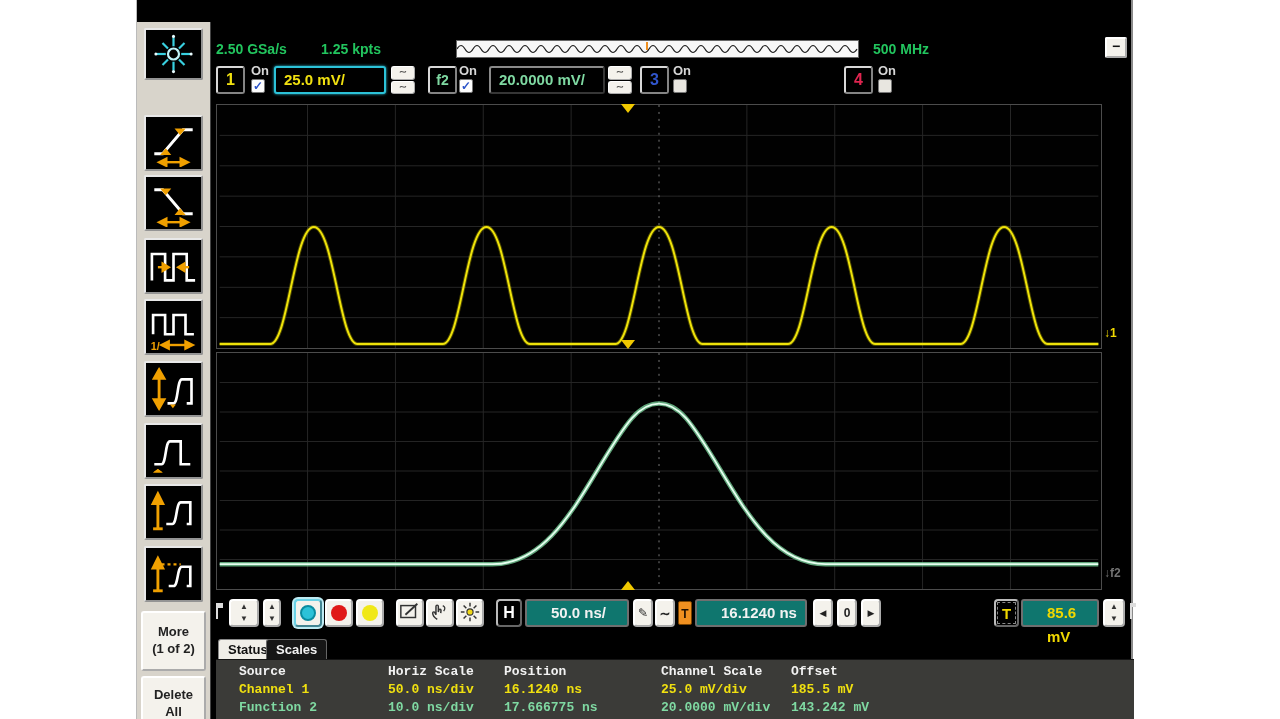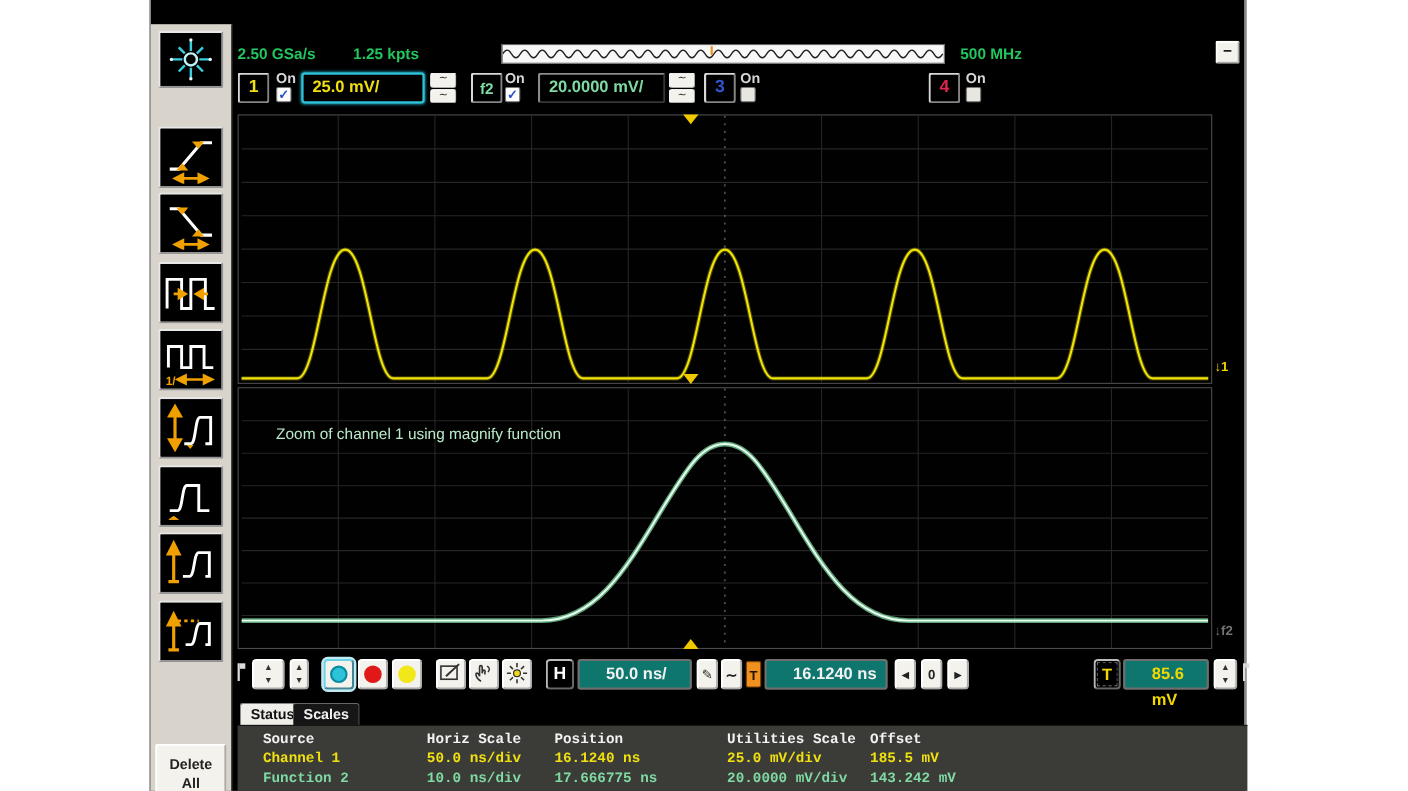--- a/index.html
+++ b/index.html
@@ -151,20 +151,24 @@
       <svg viewBox="0 0 40 40">
         <g stroke="#f0a000" stroke-width="2.4" fill="#f0a000">
           <line x1="7" y1="14" x2="7" y2="34"></line>
               <line x1="3" y1="34" x2="11" y2="34"></line>
           <path d="M7,7 l-4,8 h8 z"></path>
         </g>
         <line x1="10" y1="12" x2="26" y2="12" stroke="#f0a000" stroke-width="2" stroke-dasharray="2.5 2.5"></line>
         <path d="M16,30 h4 c4,0 3,-16 7,-16 h7 v16 h-3" stroke="#fff" stroke-width="2.2" fill="none"></path>
       </svg>
     </button>
+    <button class="sb-white" style="top:589px;height:60px;">
+      <span>More</span><br>
+      <span>(1 of 2)</span>
+    </button>
     <button class="sb-white" style="top:654px;height:56px;">
       <span>Delete</span><br>
       <span>All</span>
     </button>
   </div>
 
   <span class="acqtext" style="left:79px;top:41px;">2.50 GSa/s</span>
   <span class="acqtext" style="left:184px;top:41px;">1.25 kpts</span>
   <div class="preview">
     <svg width="401" height="16" viewBox="0 0 401 16">
@@ -236,21 +240,20 @@
           <line x1="0" y1="89.3" x2="886" y2="89.3" stroke="#262626" stroke-width="1"></line>
           <line x1="0" y1="119.0" x2="886" y2="119.0" stroke="#262626" stroke-width="1"></line>
           <line x1="0" y1="148.8" x2="886" y2="148.8" stroke="#262626" stroke-width="1"></line>
           <line x1="0" y1="178.5" x2="886" y2="178.5" stroke="#262626" stroke-width="1"></line>
           <line x1="0" y1="208.3" x2="886" y2="208.3" stroke="#262626" stroke-width="1"></line>
           <line x1="443" y1="0" x2="443" y2="238" stroke="#7a7a7a" stroke-width="1" stroke-dasharray="2 5"></line>
         </g>
     <path d="M0,213 L275,213 C323,213 351,168 381,118 C411,68 423,51 443,51 C463,51 475,68 505,118 C535,168 563,213 611,213 L886,213" stroke="#7fd9a2" stroke-width="4.5" opacity="0.75" fill="none"></path>
     <path d="M0,213 L275,213 C323,213 351,168 381,118 C411,68 423,51 443,51 C463,51 475,68 505,118 C535,168 563,213 611,213 L886,213" stroke="#e6fff0" stroke-width="1.8" fill="none"></path>
   </svg>
-  <span class="annotation" style="left:114px;top:386px;">Zoom of channel 1 using magnify function</span>
 
   <div class="tri down" style="left:484px;top:104px;"></div>
   <div class="tri down" style="left:484px;top:340px;"></div>
   <div class="tri up" style="left:484px;top:581px;"></div>
 
   <div class="gmark" style="left:967px;top:326px;color:#f0d800;"><span>↓</span><span>1</span></div>
   <div class="gmark" style="left:967px;top:566px;color:#737373;"><span>↓</span><span>f2</span></div>
 
   <svg style="position:absolute;left:77px;top:601px;" width="10" height="20">
     <line x1="3" y1="2" x2="3" y2="18" stroke="#ddd" stroke-width="2"></line>
@@ -320,21 +323,21 @@
         <rect x="4" y="2" width="4" height="4" fill="#ddd"></rect>
   </svg>
 
   <div class="tab inactive" style="left:81px;"><span>Status</span></div>
   <div class="tab active" style="left:129px;"><span>Scales</span></div>
 
   <div class="scales-panel">
     <span class="tcell row-hdr" style="left:23px;top:4px;">Source</span>
     <span class="tcell row-hdr" style="left:172px;top:4px;">Horiz Scale</span>
     <span class="tcell row-hdr" style="left:288px;top:4px;">Position</span>
-    <span class="tcell row-hdr" style="left:445px;top:4px;">Utilities Scale</span>
+    <span class="tcell row-hdr" style="left:445px;top:4px;">Channel Scale</span>
     <span class="tcell row-hdr" style="left:575px;top:4px;">Offset</span>
 
     <span class="tcell row-ch1" style="left:23px;top:22px;">Channel 1</span>
     <span class="tcell row-ch1" style="left:172px;top:22px;">50.0 ns/div</span>
     <span class="tcell row-ch1" style="left:288px;top:22px;">16.1240 ns</span>
     <span class="tcell row-ch1" style="left:445px;top:22px;">25.0 mV/div</span>
     <span class="tcell row-ch1" style="left:575px;top:22px;">185.5 mV</span>
 
     <span class="tcell row-f2" style="left:23px;top:40px;">Function 2</span>
     <span class="tcell row-f2" style="left:172px;top:40px;">10.0 ns/div</span>

